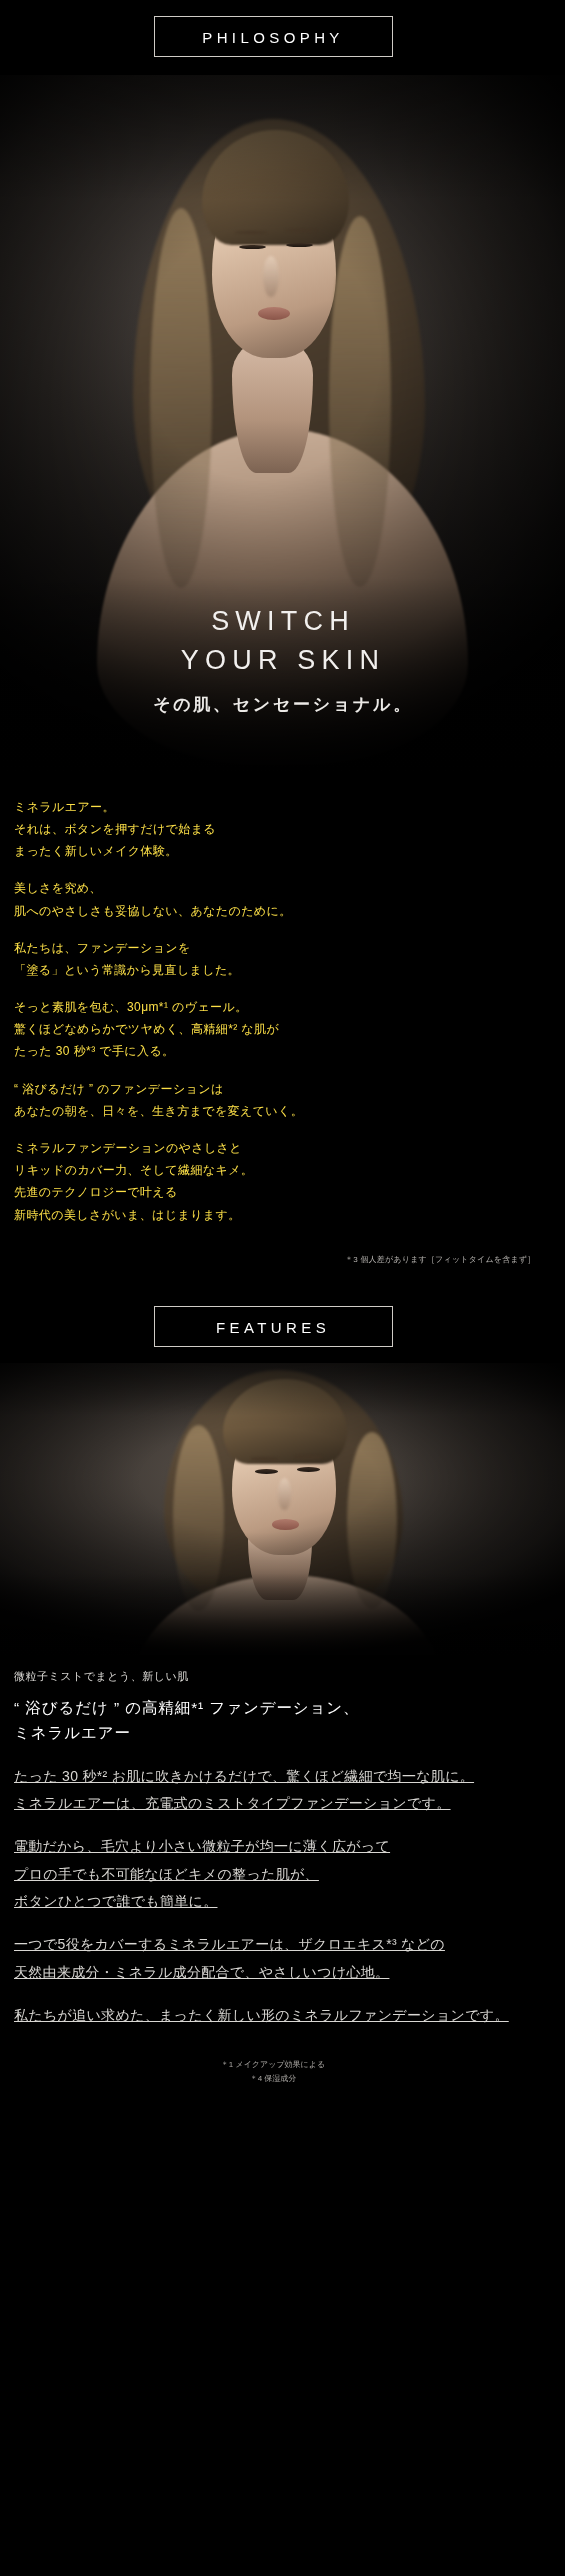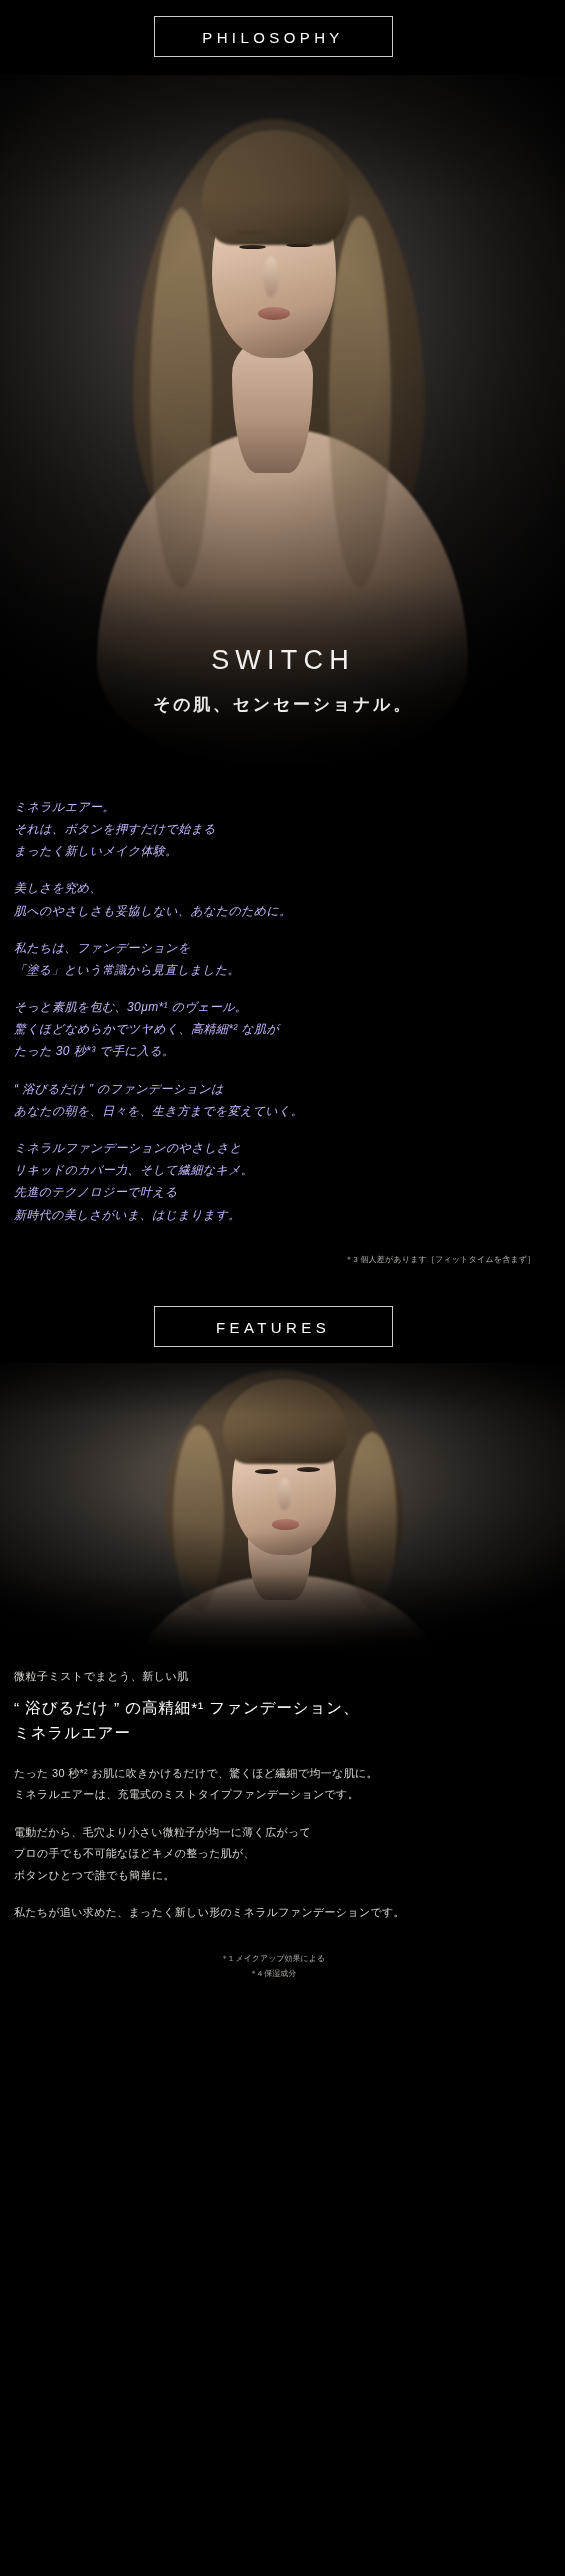--- a/index.html
+++ b/index.html
@@ -139,24 +139,23 @@
   }
 
   
   .copy {
     padding: 23px 14px 8.8px 14px;
     background: #000;
   }
   .copy p {
     font-size: 12px;
     line-height: 1.85;
-    color: #c4b5fd;
+    color: #fde047;
     margin-bottom: 15px;
     letter-spacing: 0.4px;
-    font-style: italic;
   }
   .notes {
     text-align: right;
     padding: 3.5px 10.6px 19.4px 14px;
     background: #000;
   }
   .notes div {
     font-size: 8px;
     color: #b7b4b0;
     line-height: 1.8;
@@ -173,25 +172,26 @@
   }
   .feature-title {
     font-size: 15.5px;
     line-height: 1.62;
     color: #ffffff;
     letter-spacing: 0.9px;
     margin-bottom: 17.7px;
     font-weight: 400;
   }
   .feature-body p {
-    font-size: 11px;
+    font-size: 14px;
     line-height: 1.95;
     color: #d9d7d3;
     margin-bottom: 16px;
     letter-spacing: 0.3px;
+    text-decoration: underline;
   }
   .footnotes {
     padding: 5.3px 14px 17.7px;
     background: #000;
   }
   .footnotes div {
     font-size: 8px;
     color: #a9a6a2;
     line-height: 1.85;
     text-align: center;
@@ -218,20 +218,21 @@
       <div class="brow" style="left:235px; top:156px; width:32px;"></div>
       <div class="brow" style="left:285px; top:154px; width:32px;"></div>
       <div class="eye" style="left:239px; top:170px; width:26.5px;"></div>
       <div class="eye" style="left:286px; top:168px; width:26.5px;"></div>
       <div class="nose" style="left:263px; top:181px; width:16px; height:41px;"></div>
       <div class="lips" style="left:258px; top:232px; width:32px; height:13.3px;"></div>
       <div class="vignette"></div>
     </div>
     <div class="hero-type">
       <div class="switch-line">SWITCH</div>
+      <div class="switch-line">YOUR  SKIN</div>
       <div class="jp-tagline">その肌、センセーショナル。</div>
     </div>
   </div>
 
   <div class="copy">
     <p style="white-space:pre-line">ミネラルエアー。
 それは、ボタンを押すだけで始まる
 まったく新しいメイク体験。</p>
     <p style="white-space:pre-line">美しさを究め、
 肌へのやさしさも妥協しない、あなたのために。</p>
@@ -279,20 +280,22 @@
     <div class="feature-kicker">微粒子ミストでまとう、新しい肌</div>
     <div class="feature-title">
       <div>“ 浴びるだけ ” の高精細*¹ ファンデーション、</div>
       <div>ミネラルエアー</div>
     </div>
     <p style="white-space:pre-line">たった 30 秒*² お肌に吹きかけるだけで、驚くほど繊細で均一な肌に。
 ミネラルエアーは、充電式のミストタイプファンデーションです。</p>
     <p style="white-space:pre-line">電動だから、毛穴より小さい微粒子が均一に薄く広がって
 プロの手でも不可能なほどキメの整った肌が、
 ボタンひとつで誰でも簡単に。</p>
+    <p style="white-space:pre-line">一つで5役をカバーするミネラルエアーは、ザクロエキス*³ などの
+天然由来成分・ミネラル成分配合で、やさしいつけ心地。</p>
     <p style="white-space:pre-line">私たちが追い求めた、まったく新しい形のミネラルファンデーションです。</p>
   </div>
 
   <div class="footnotes">
     <div>＊1 メイクアップ効果による</div>
     <div>＊4 保湿成分</div>
   </div>
 
 </div>
 

